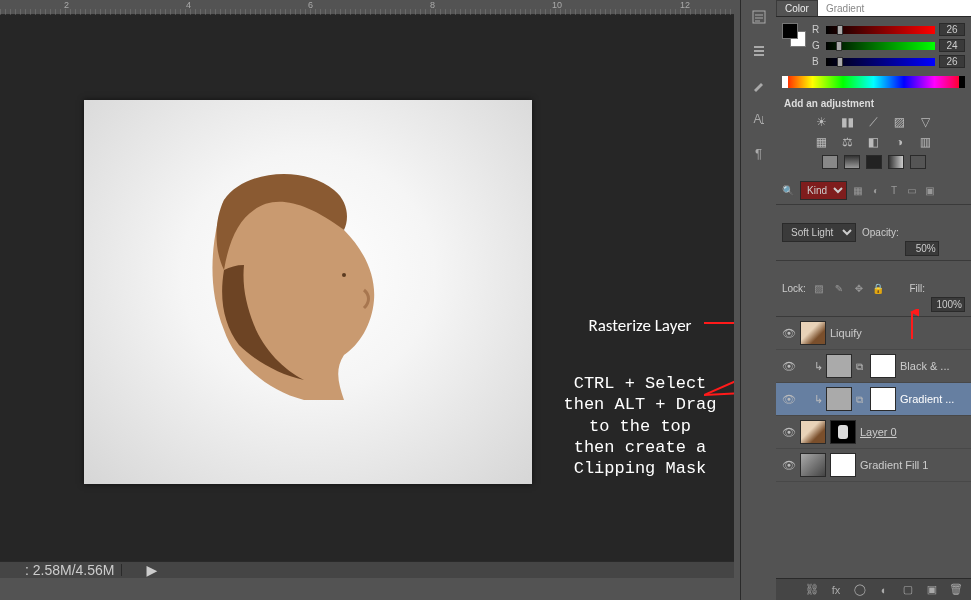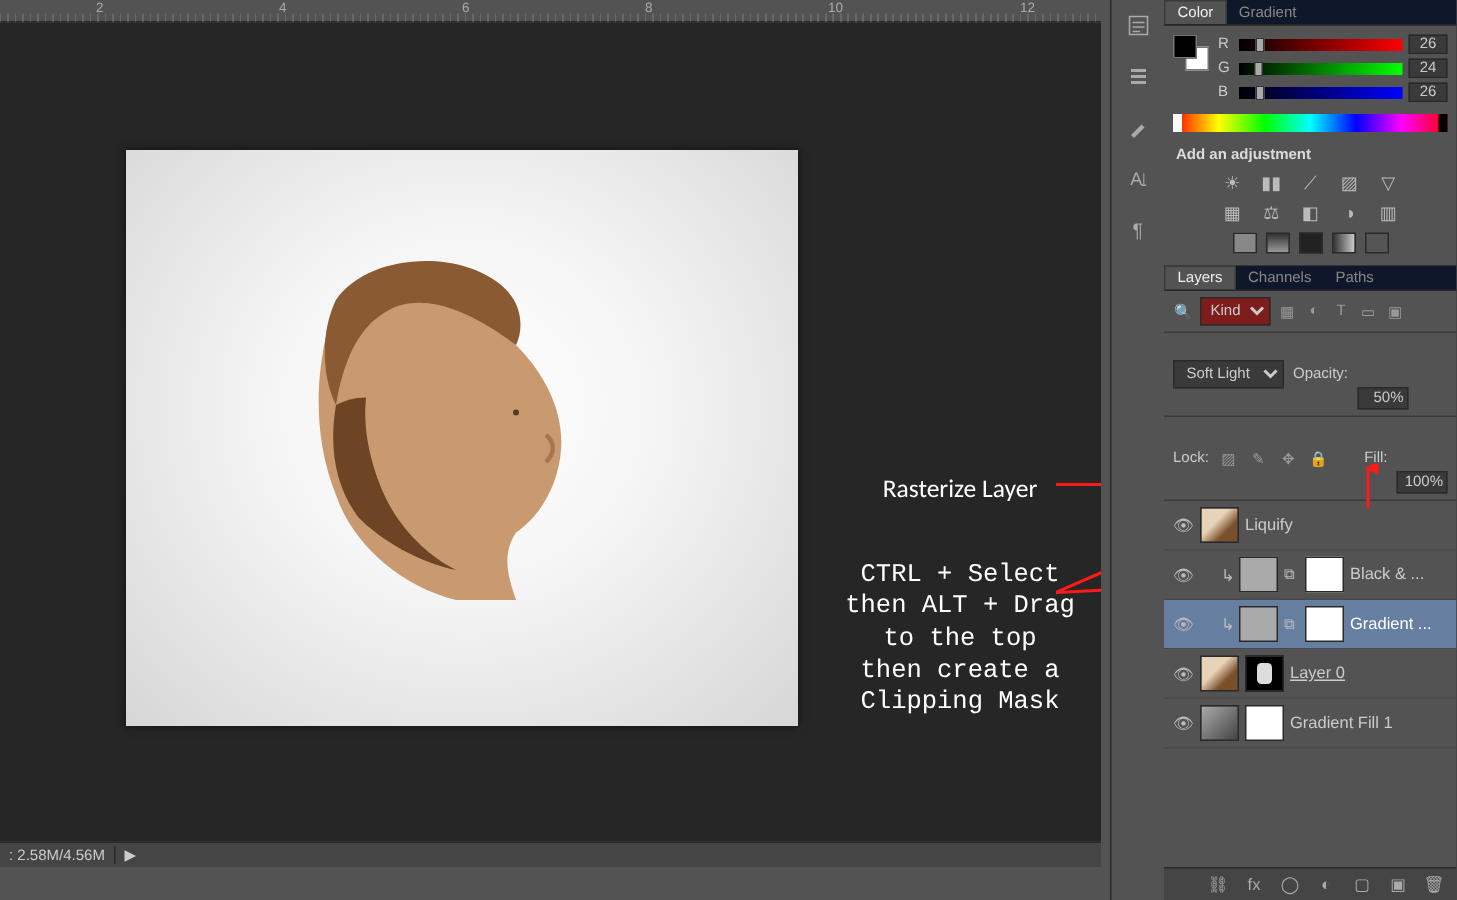--- a/index.html
+++ b/index.html
@@ -17,30 +17,30 @@
   background: radial-gradient(ellipse at 50% 45%, #ffffff 0%, #f5f5f5 40%, #d6d6d6 100%); box-shadow: 0 0 6px rgba(0,0,0,0.6); }
 .subject { position: absolute; top: 60px; left: 100px; width: 220px; height: 260px; }
 
 
 .annot1 { position: absolute; top: 300px; left: 555px; color: #fff; font-family: Calibri, Arial, sans-serif; font-size: 17px; font-weight: 500; text-align: center; width: 170px; }
 .annot2 { position: absolute; top: 358px; left: 555px; color: #fff; font-family: Liberation Mono, monospace; font-size: 17px; font-weight: 500; text-align: center; width: 170px; line-height: 1.25; }
 .arrow-svg { position: absolute; pointer-events: none; }
 
 
 .status-bar { position: absolute; bottom: 22px; left: 0; width: 734px; height: 17px; background: #454545; border-top: 1px solid #2a2a2a; display: flex; align-items: center; padding: 0 6px; gap: 6px; }
-.status-bar .chunk { color: #ccc; font-size: 10px; }
+.status-bar .chunk { color: #ccc; font-size: 14px; margin-left: 19px; }
 .status-bar .divider { width: 1px; height: 12px; background: #2a2a2a; }
 
 
 .tool-strip { position: absolute; top: 0; left: 740px; width: 36px; height: 600px; background: #535353; border-left: 1px solid #2a2a2a; }
 .tool-strip .tool-btn { width: 28px; height: 22px; margin: 6px auto 12px; background: transparent; display: flex; align-items: center; justify-content: center; }
 
 
 .panels { position: absolute; top: 0; left: 776px; width: 195px; height: 600px; background: #535353; display: flex; flex-direction: column; }
-.panel-tab-row { display: flex; background: #0f172a; border-bottom: 1px solid #282828; height: 17px; align-items: flex-end; }
+.panel-tab-row { display: flex; background: #ffffff; border-bottom: 1px solid #282828; height: 17px; align-items: flex-end; }
 .panel-tab { padding: 2px 8px; font-size: 10px; color: #888; cursor: pointer; }
 .panel-tab.active { background: #535353; color: #eee; border-top: 1px solid #3a3a3a; border-left: 1px solid #3a3a3a; border-right: 1px solid #3a3a3a; }
 
 
 .color-body { padding: 6px; display: flex; gap: 6px; }
 .color-swatch { width: 24px; height: 24px; position: relative; }
 .color-swatch .fg { position: absolute; top: 0; left: 0; width: 16px; height: 16px; background: #000; border: 1px solid #777; }
 .color-swatch .bg { position: absolute; bottom: 0; right: 0; width: 16px; height: 16px; background: #fff; border: 1px solid #777; }
 .sliders { flex: 1; display: flex; flex-direction: column; gap: 3px; }
 .srow { display: flex; align-items: center; gap: 4px; }
@@ -233,25 +233,20 @@
         <div class="sq" style="background:#888"></div>
         <div class="sq" style="background:linear-gradient(#333,#999)"></div>
         <div class="sq" style="background:#222"></div>
         <div class="sq" style="background:linear-gradient(to right,#333,#ccc)"></div>
         <div class="sq" style="background:#555"></div>
       </div>
     </div>
   </div>
 
   <div class="layers-body">
-    <div class="panel-tab-row">
-      <div class="panel-tab active">Layers</div>
-      <div class="panel-tab">Channels</div>
-      <div class="panel-tab">Paths</div>
-    </div>
     <div class="lay-filter">
       <span class="mini-ic">🔍</span>
       <select><option>Kind</option></select>
       <span class="mini-ic">▦</span>
       <span class="mini-ic">◐</span>
       <span class="mini-ic">T</span>
       <span class="mini-ic">▭</span>
       <span class="mini-ic">▣</span>
     </div>
     <div class="lay-blend">

